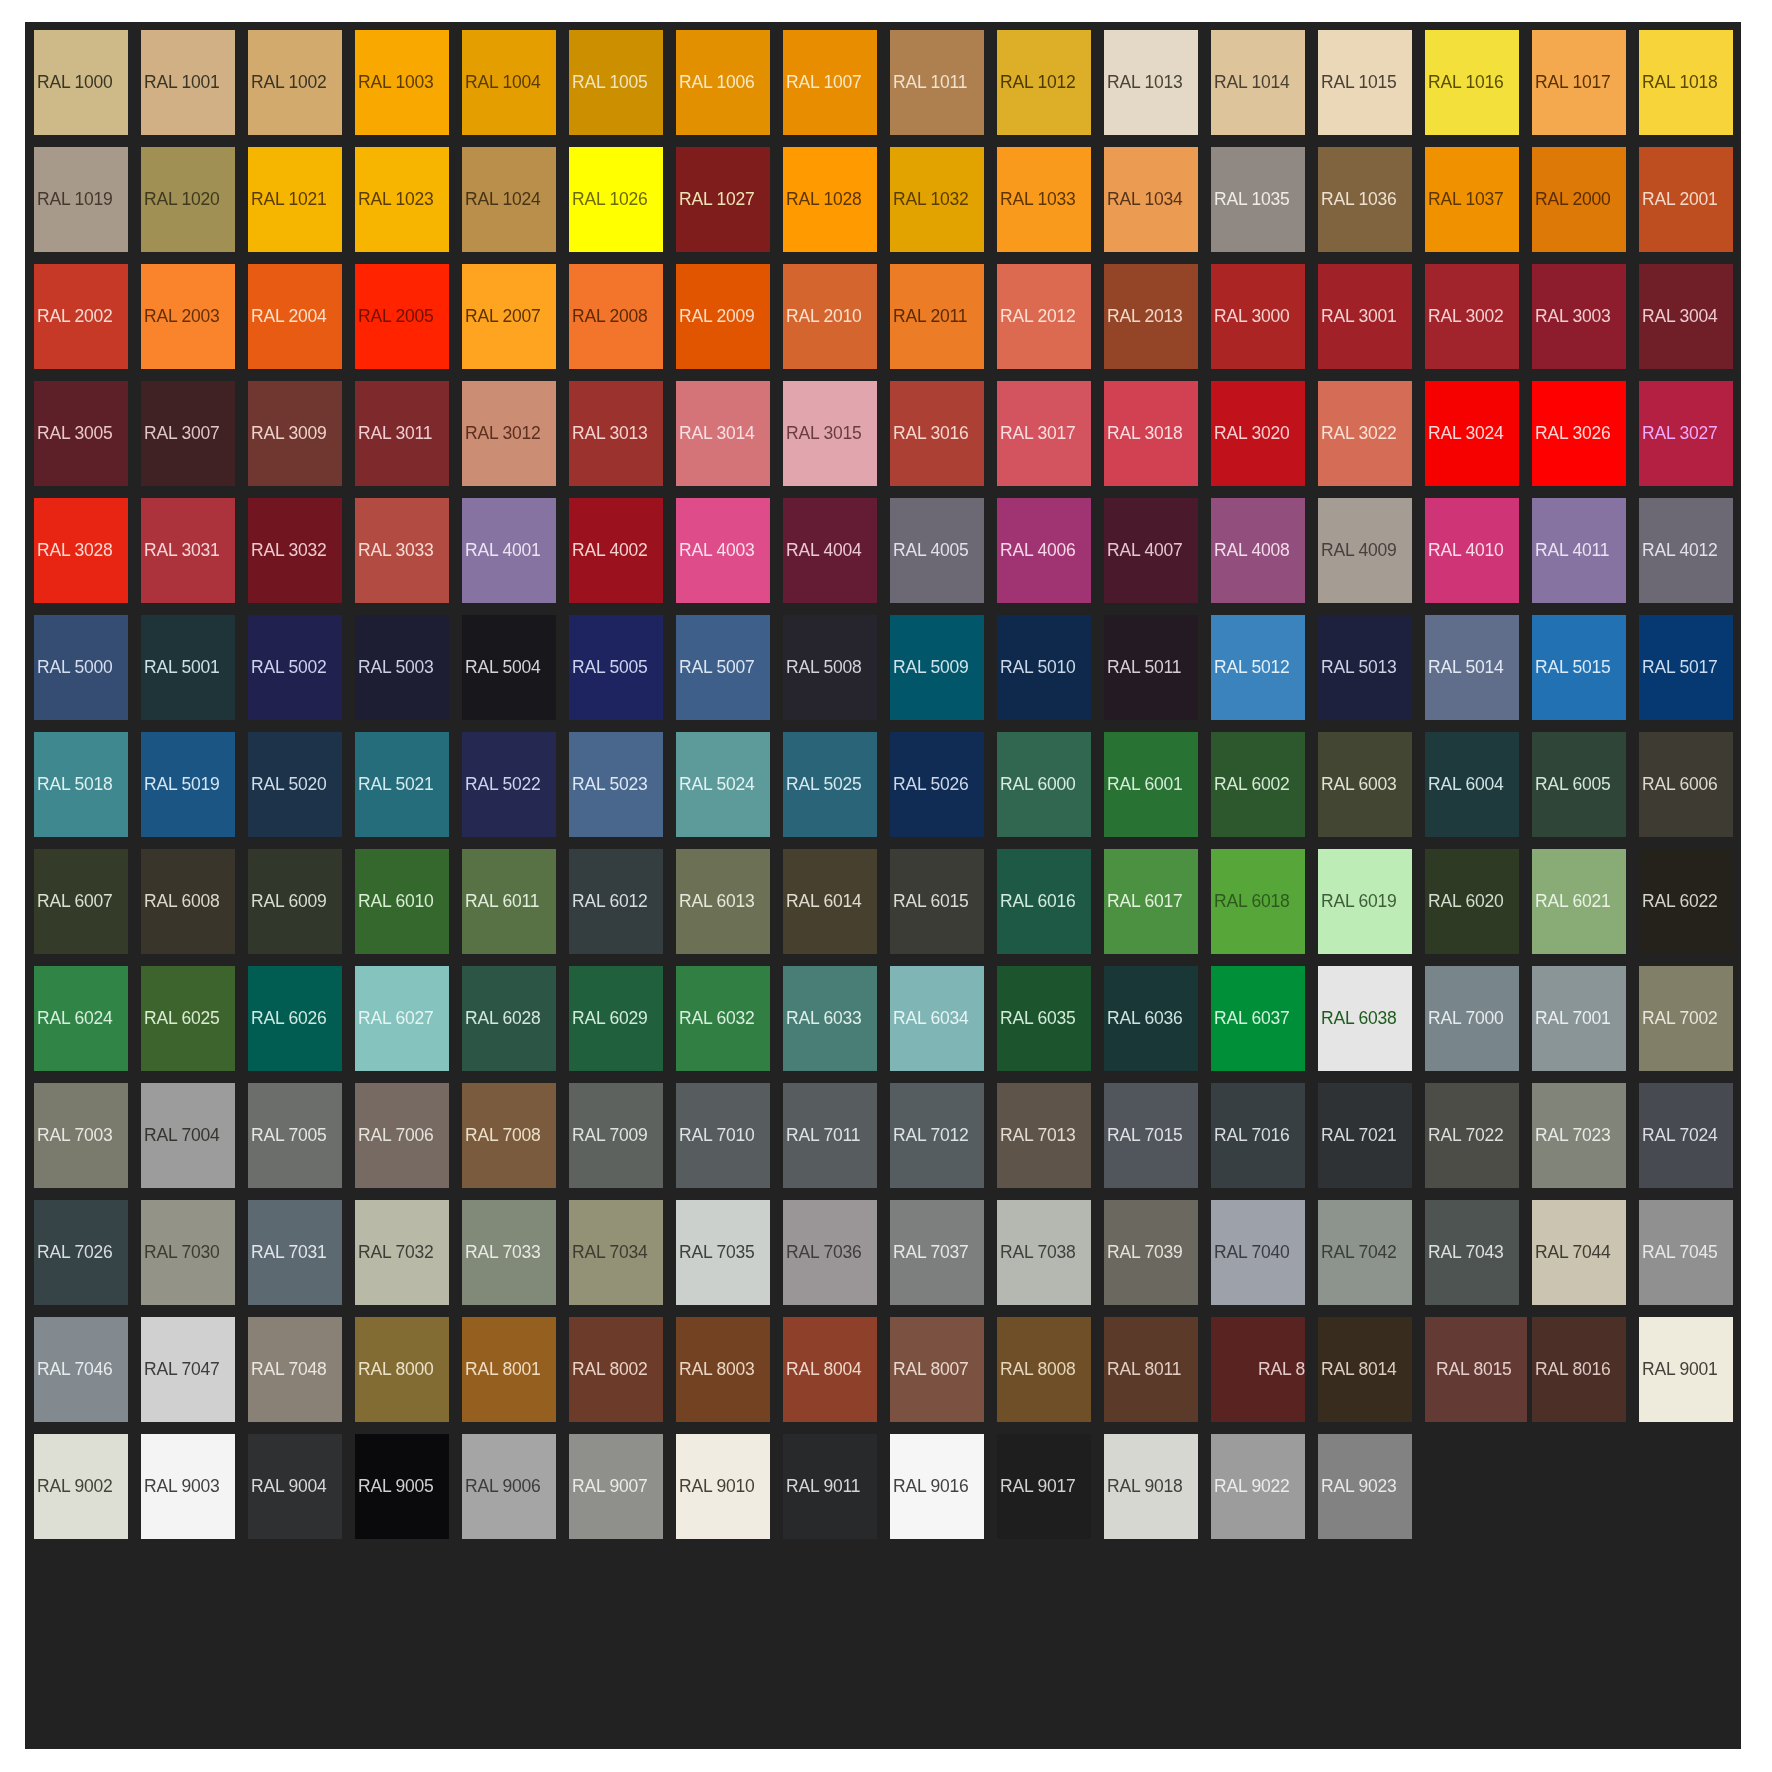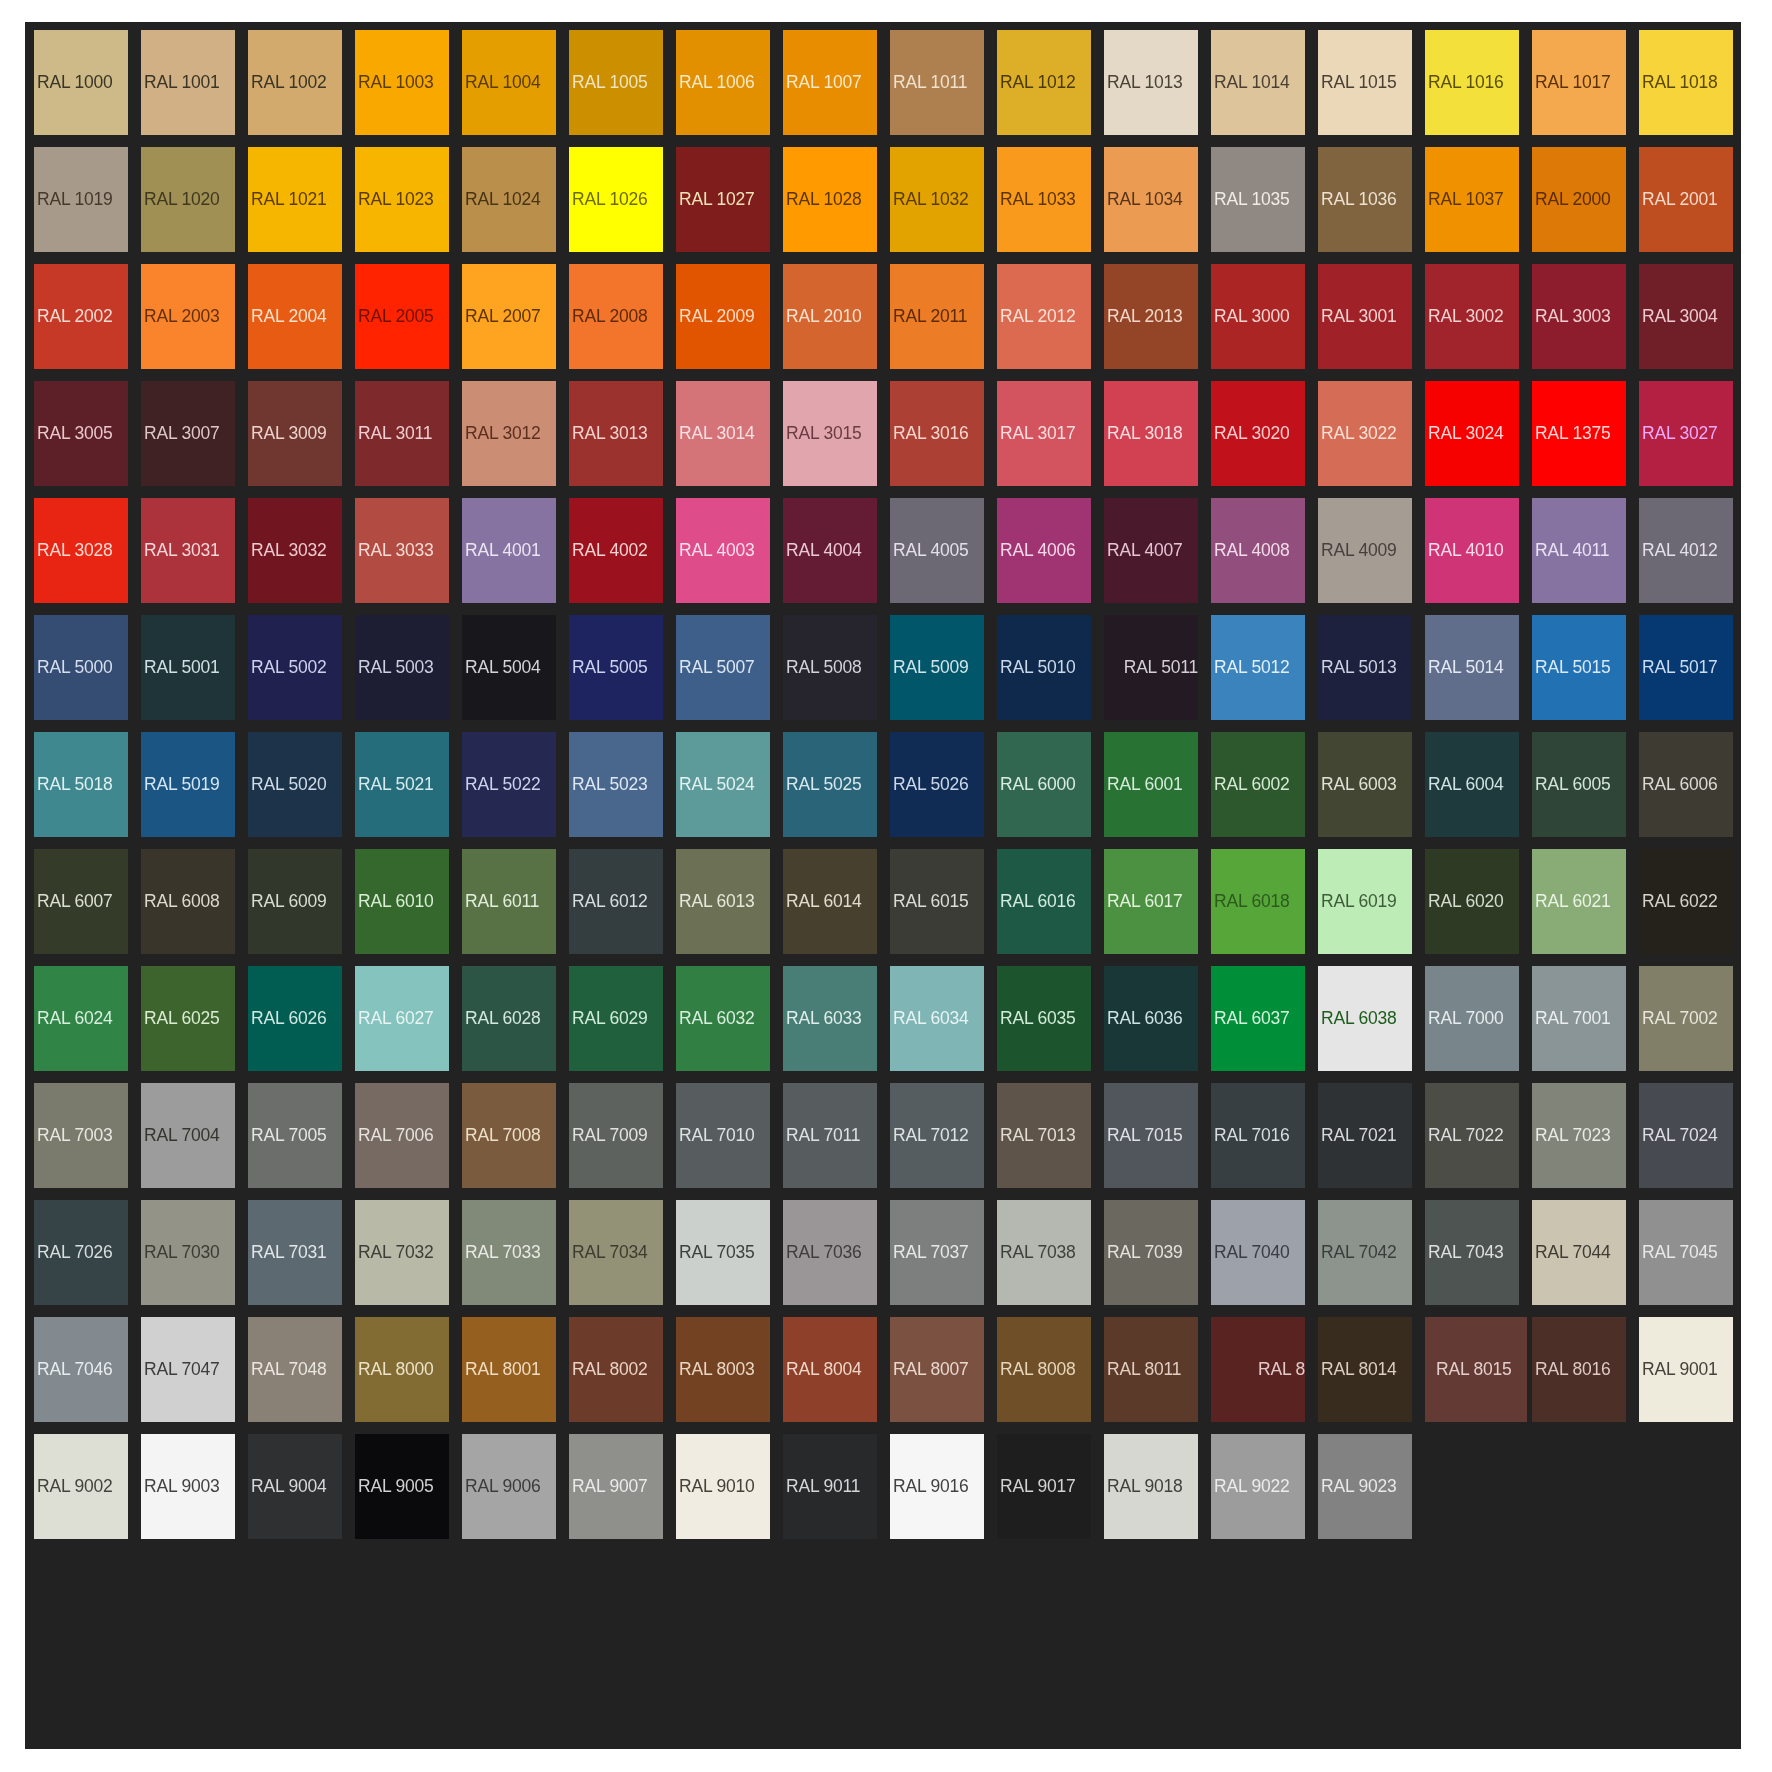--- a/index.html
+++ b/index.html
@@ -238,21 +238,21 @@
       <div class="swatch" style="background: rgb(193, 18, 28);">
         <span class="swatch-label" style="color: rgb(248, 205, 208);">RAL 3020</span>
       </div>
       <div class="swatch" style="background: rgb(213, 109, 86);">
         <span class="swatch-label" style="color: rgb(251, 224, 214);">RAL 3022</span>
       </div>
       <div class="swatch" style="background: rgb(247, 0, 0);">
         <span class="swatch-label" style="color: rgb(255, 216, 216);">RAL 3024</span>
       </div>
       <div class="swatch" style="background: rgb(255, 0, 0);">
-        <span class="swatch-label" style="color: rgb(255, 216, 216);">RAL 1375</span>
+        <span class="swatch-label" style="color: rgb(255, 216, 216);">RAL 3026</span>
       </div>
       <div class="swatch" style="background: rgb(180, 32, 65);">
         <span class="swatch-label" style="color: #f0abfc;">RAL 3027</span>
       </div>
       <div class="swatch" style="background: rgb(231, 37, 18);">
         <span class="swatch-label" style="color: rgb(255, 216, 212);">RAL 3028</span>
       </div>
       <div class="swatch" style="background: rgb(172, 50, 59);">
         <span class="swatch-label" style="color: rgb(246, 214, 217);">RAL 3031</span>
       </div>
@@ -321,21 +321,21 @@
       </div>
       <div class="swatch" style="background: rgb(38, 37, 45);">
         <span class="swatch-label" style="color: rgb(210, 210, 216);">RAL 5008</span>
       </div>
       <div class="swatch" style="background: rgb(2, 86, 105);">
         <span class="swatch-label" style="color: rgb(207, 228, 234);">RAL 5009</span>
       </div>
       <div class="swatch" style="background: rgb(14, 41, 75);">
         <span class="swatch-label" style="color: rgb(204, 216, 234);">RAL 5010</span>
       </div>
-      <div class="swatch" style="background: rgb(35, 26, 36); justify-content: flex-end;">
+      <div class="swatch" style="background: rgb(35, 26, 36);">
         <span class="swatch-label" style="color: rgb(212, 207, 214);">RAL 5011</span>
       </div>
       <div class="swatch" style="background: rgb(59, 131, 189);">
         <span class="swatch-label" style="color: rgb(226, 240, 250);">RAL 5012</span>
       </div>
       <div class="swatch" style="background: rgb(30, 33, 61);">
         <span class="swatch-label" style="color: rgb(204, 210, 228);">RAL 5013</span>
       </div>
       <div class="swatch" style="background: rgb(96, 110, 140);">
         <span class="swatch-label" style="color: rgb(228, 234, 244);">RAL 5014</span>

